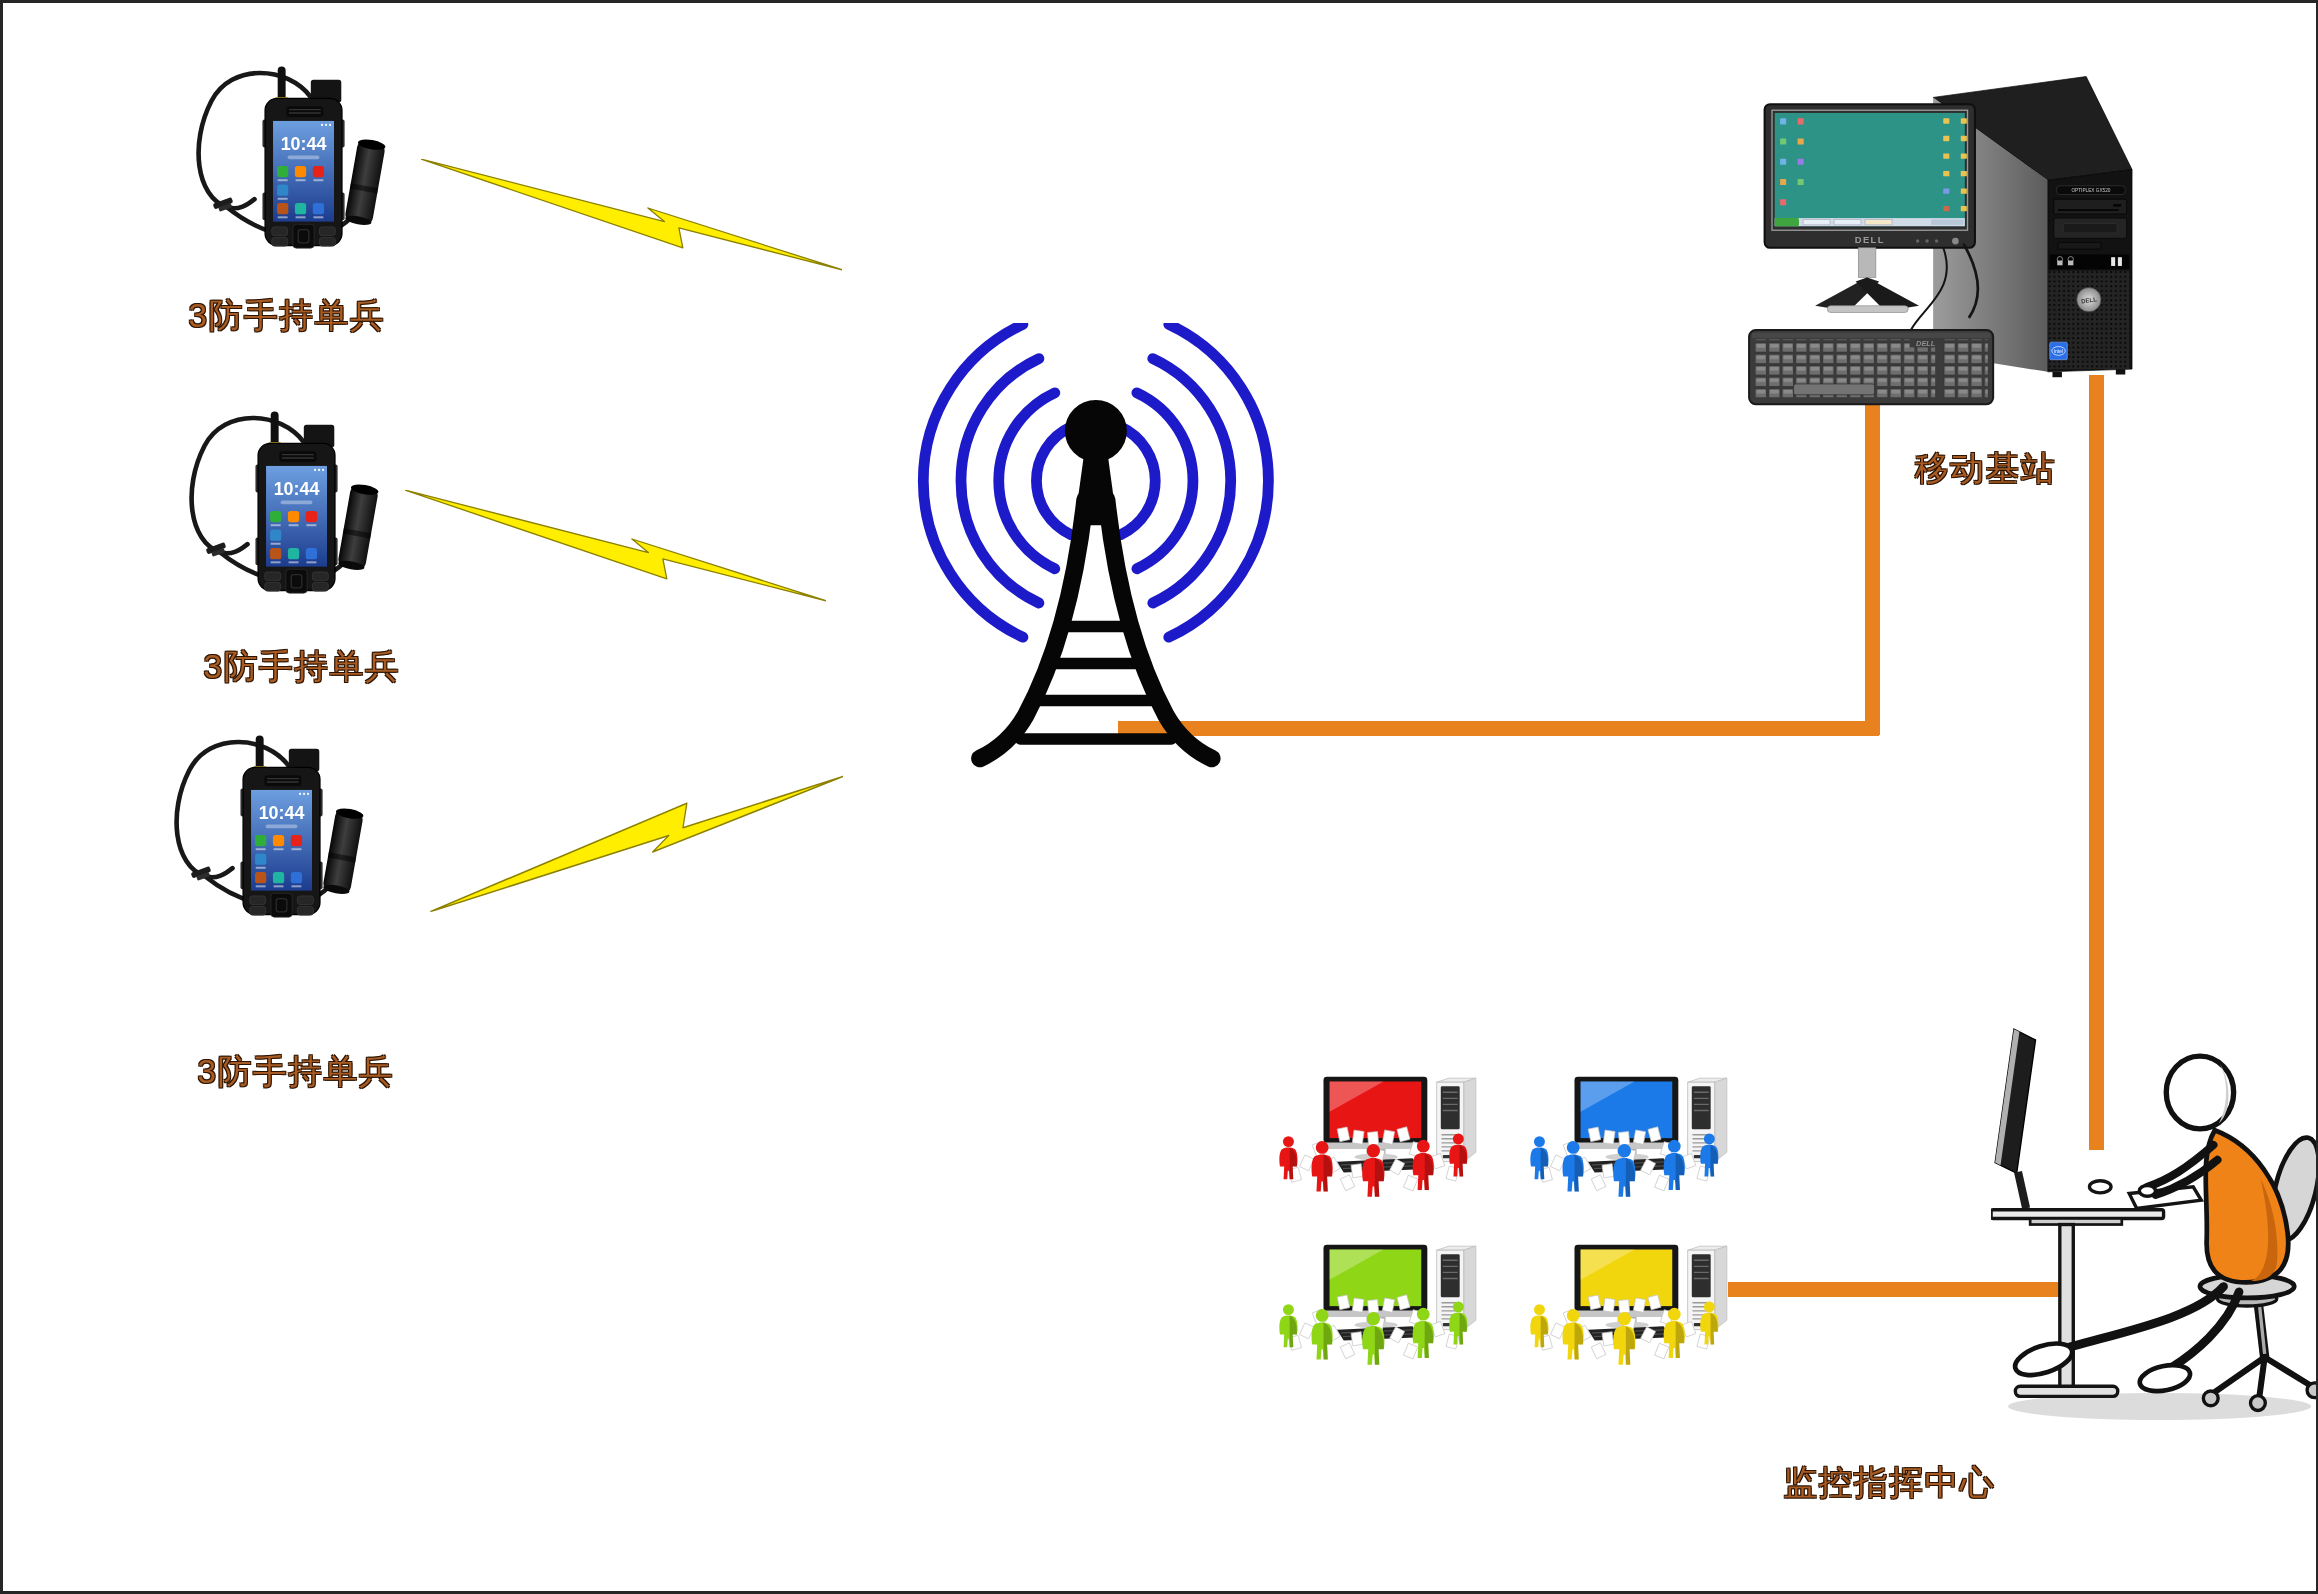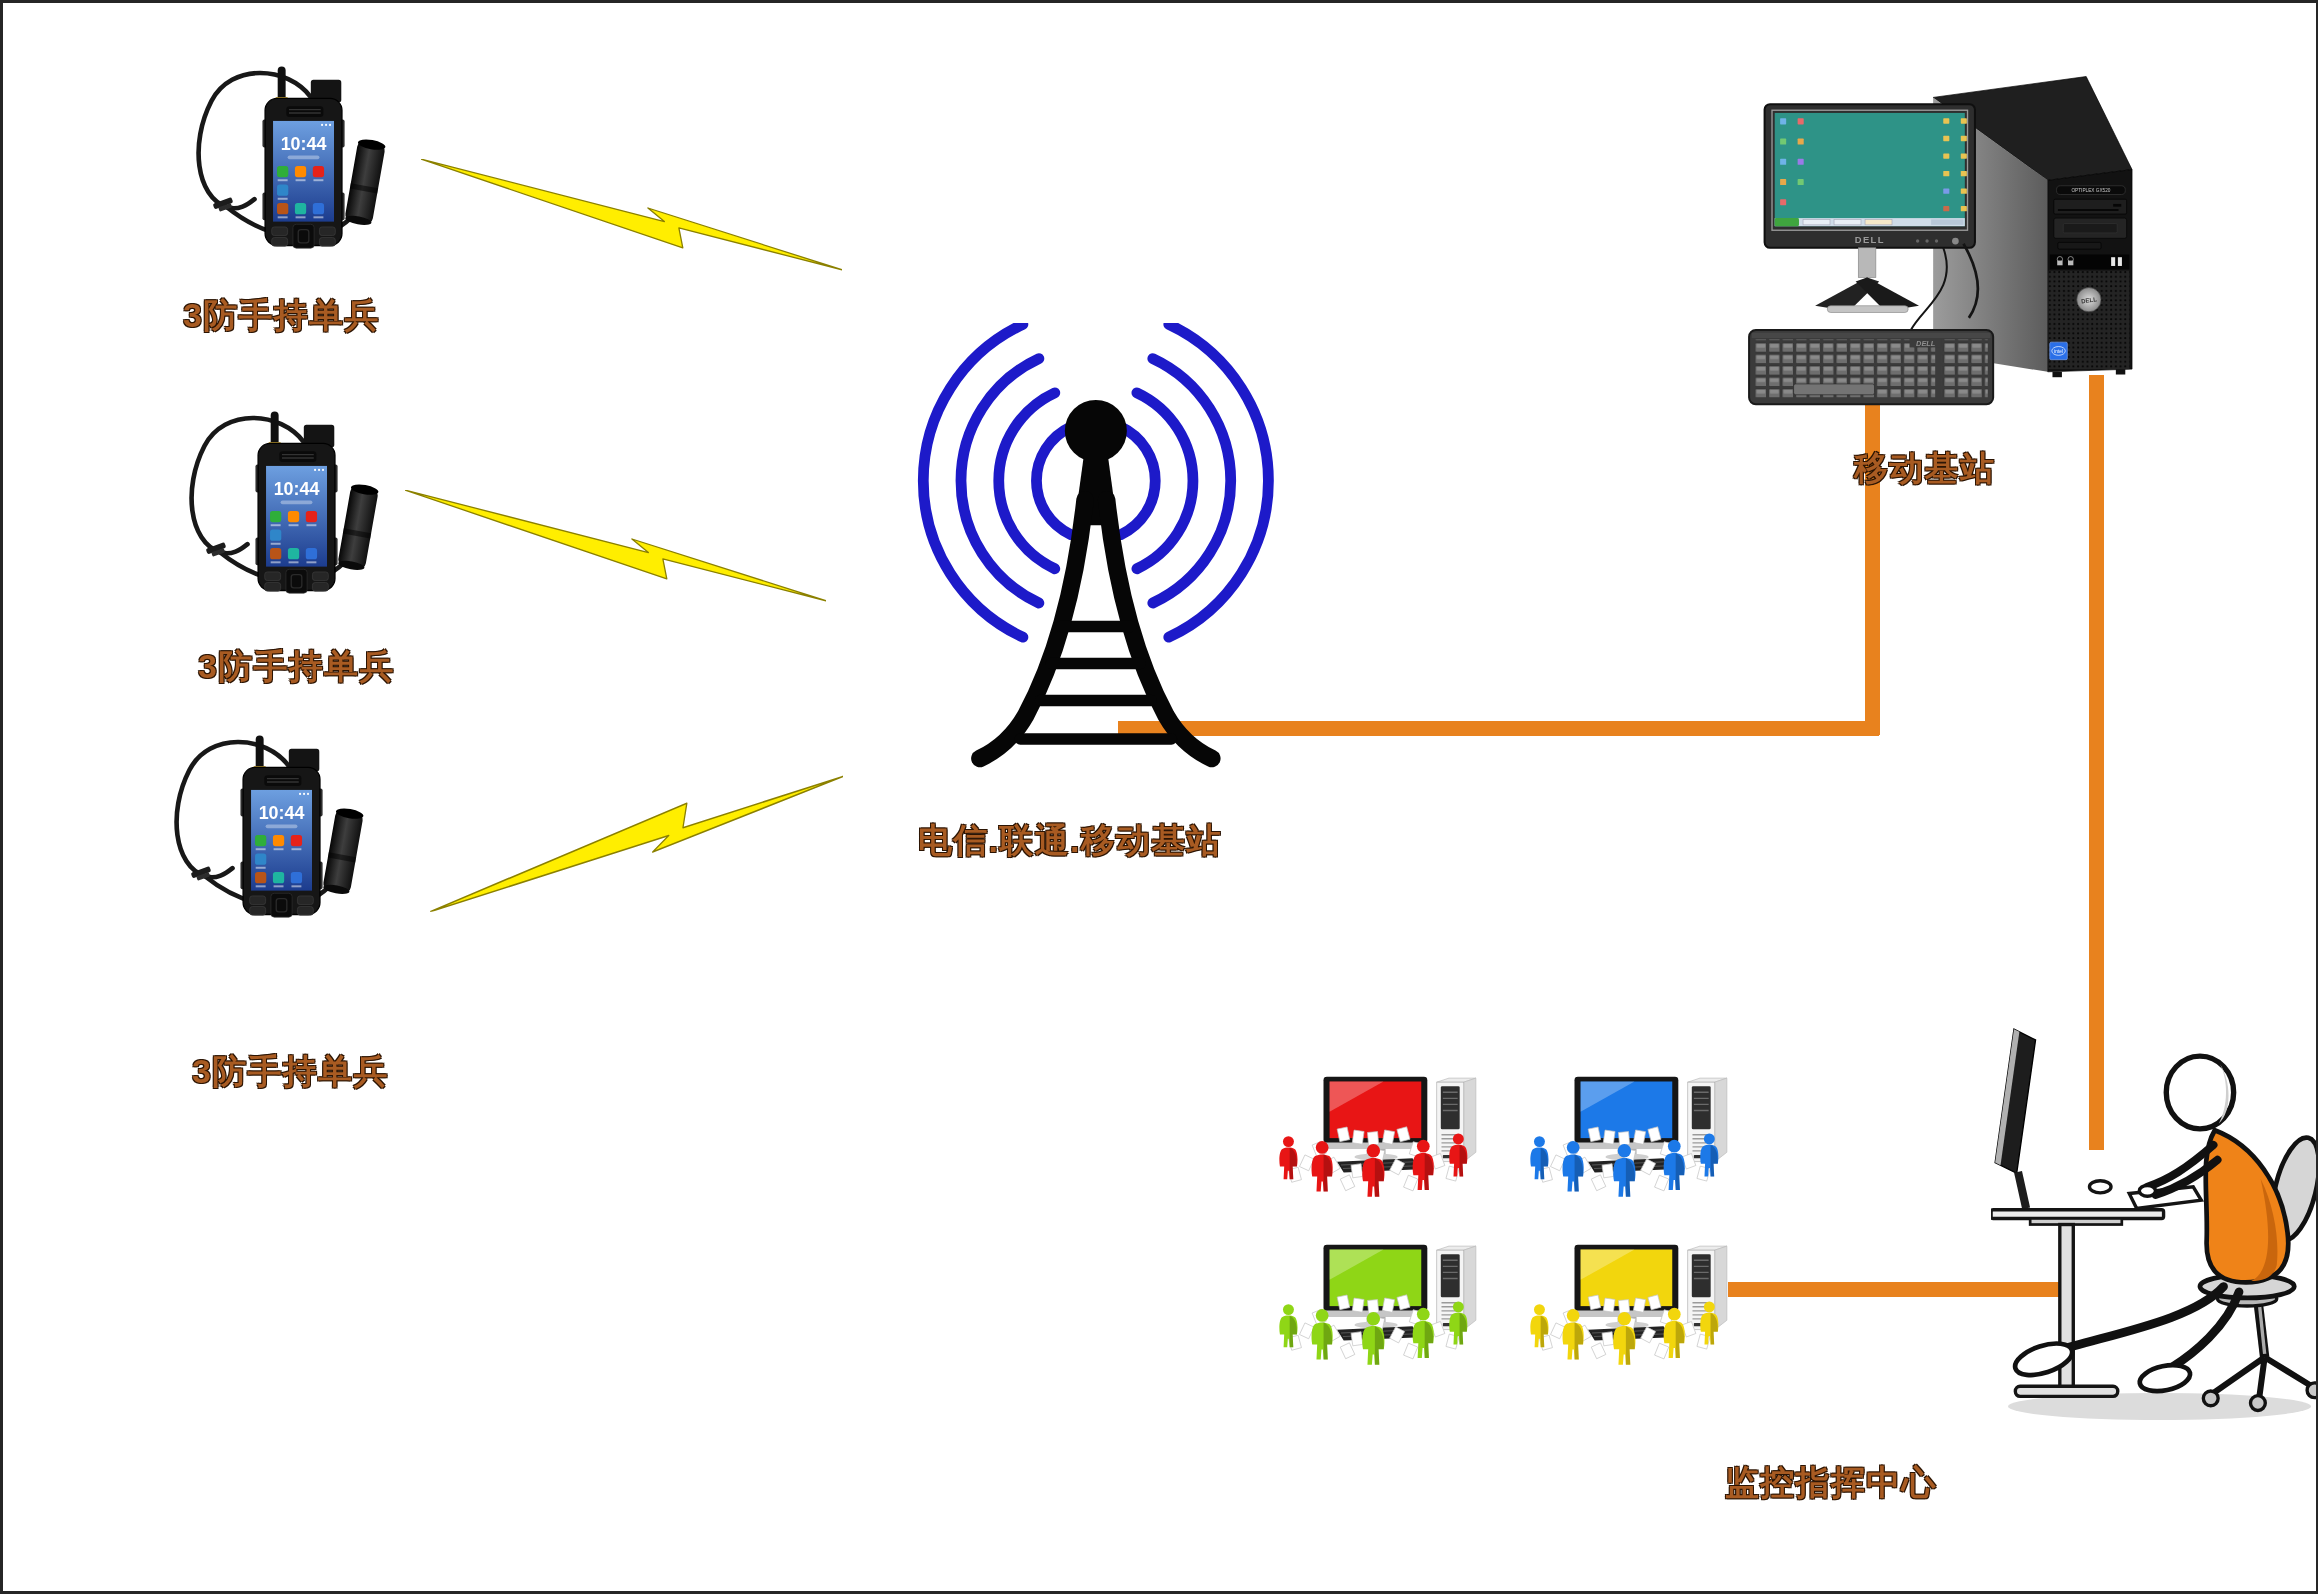--- a/index.html
+++ b/index.html
@@ -1,22 +1,22 @@
 <!DOCTYPE html>
 <html style="font-size:10.8px"><head>
 <meta charset="utf-8">
 <style>
   html,body{margin:0;padding:0;background:#ffffff}
   .canvas{position:relative;width:2319px;height:1594px;box-sizing:border-box;
           border:3.4px solid #262626;background:#ffffff;overflow:hidden;
           font-family:"Liberation Sans",sans-serif}
   .art{position:absolute;z-index:2}
   .conn{position:absolute;background:var(--conn,#e8821e);z-index:1}
-  .lbl{position:absolute;z-index:3;font-size:34px;font-weight:700;letter-spacing:1.3px;
-       color:var(--label-color,#a85b22);text-align:left;white-space:nowrap;
+  .lbl{position:absolute;z-index:3;font-size:34px;font-weight:400;letter-spacing:1.3px;
+       color:var(--label-color,#a85b22);text-align:right;white-space:nowrap;
        text-shadow:1px 1px 0 var(--label-outline,#2b1403),
                   -1px -1px 0 var(--label-outline,#2b1403),
                    1px -1px 0 var(--label-outline,#2b1403),
                   -1px 1px 0 var(--label-outline,#2b1403)}
   svg{display:block}
   .bolt{position:absolute;z-index:1;color:var(--bolt-fill,#ffee00)}
 </style>
 </head>
 <body>
 
@@ -221,21 +221,20 @@
       <g fill="none" stroke="currentColor" stroke-linecap="round">
         <path d="M276,262 C262,390 232,500 188,582 C172,610 150,632 120,646" stroke-width="26"></path>
         <path d="M308,262 C322,390 352,500 396,582 C412,610 434,632 464,646" stroke-width="26"></path>
         <path d="M240,450 L344,450" stroke-width="17"></path>
         <path d="M226,505 L358,505" stroke-width="17"></path>
         <path d="M210,560 L374,560" stroke-width="17"></path>
         <path d="M180,617 L404,617" stroke-width="17"></path>
       </g>
     </g>
   </svg>
-  <div class="lbl" style="left:915px;top:815px;width:337px">电信.联通.移动基站</div>
 
   <svg class="art" style="left: 1738px; top: 64px; color: rgb(46, 147, 135);" width="418" height="344" viewBox="0 0 620 510">
 
     <g>
       <polygon points="285,45 512,14 580,152 455,168" fill="#1f1f1f" stroke="#000"></polygon>
       <polygon points="285,45 455,168 455,452 285,425" fill="url(#towerside)"></polygon>
       <polygon points="455,168 580,152 580,448 455,452" fill="#121212" stroke="#000"></polygon>
       <rect x="468" y="176" width="102" height="13" rx="6" fill="#0a0a0a" stroke="#3a3a3a"></rect>
       <text x="519" y="186" text-anchor="middle" font-size="7" fill="#c8c8c8" font-family="Liberation Sans, sans-serif">OPTIPLEX GX520</text>
       <rect x="464" y="196" width="108" height="22" rx="2" fill="#1e1e1e" stroke="#000"></rect>

